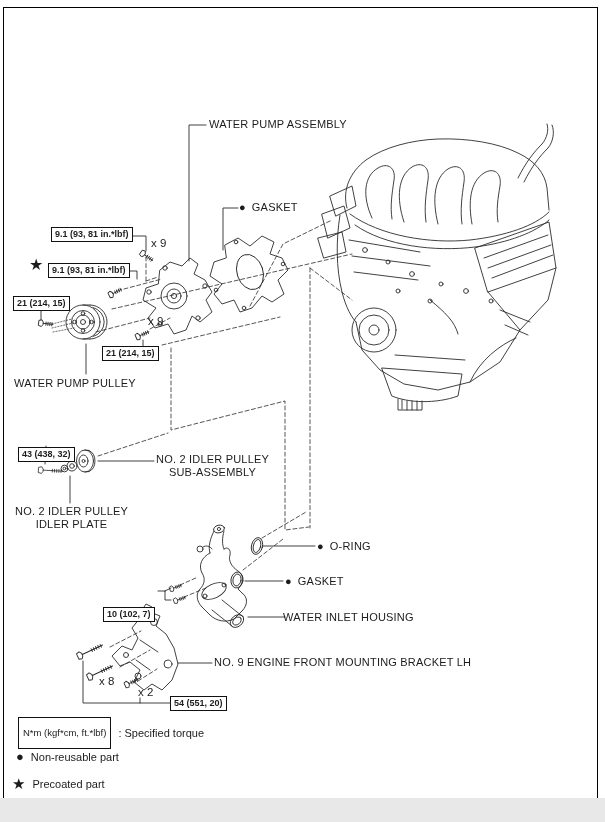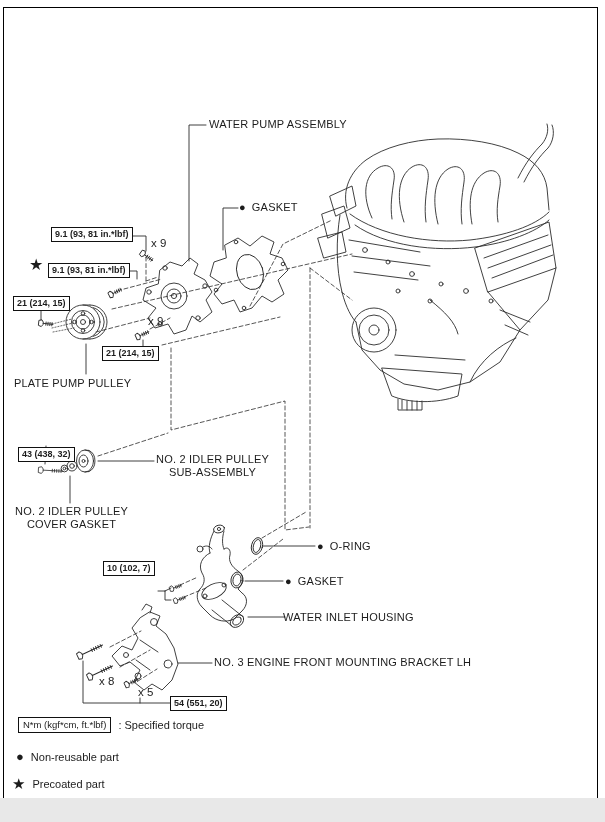--- a/index.html
+++ b/index.html
@@ -11,21 +11,21 @@
   .lbl{position:absolute;z-index:2;font-size:11px;letter-spacing:.2px;white-space:nowrap;
        line-height:12.5px;color:#1c1c1c;}
   .lbl .row{display:flex;align-items:center;gap:6px;}
   .bullet{font-size:11px;line-height:10px;}
   .tbox{position:absolute;z-index:2;border:1.3px solid #111;background:#fff;
         font-size:9px;font-weight:bold;padding:1px 3px;white-space:nowrap;line-height:11px;}
   .mult{position:absolute;z-index:2;font-size:11.5px;white-space:nowrap;}
   .star{position:absolute;z-index:2;font-size:16px;line-height:16px;}
   .legend-row{position:absolute;z-index:2;display:flex;align-items:center;gap:7px;font-size:11px;}
   .legend-row .tbox-inline{border:1.3px solid #111;background:#fff;font-size:9.5px;
-        padding:1px 4px;white-space:nowrap;line-height:12px;}
+        padding:9px 4px;white-space:nowrap;line-height:12px;}
   .legend-row .star-inline{font-size:15px;line-height:14px;}
   .code{position:absolute;z-index:2;right:9px;top:801px;font-size:6.5px;color:#4e5260;letter-spacing:.2px;}
 </style>
 </head>
 <body>
 
 <div class="page">
   <div class="frame"></div>
 
   <svg class="art" width="605" height="822" viewBox="0 0 605 822" fill="none" stroke="#2b2b2b" stroke-width="1" stroke-linecap="round" stroke-linejoin="round">
@@ -232,56 +232,56 @@
 
   <span class="star" style="left:29px;top:257px">★</span>
   <div class="tbox" style="left:48px;top:263px">9.1 (93, 81 in.*lbf)</div>
 
   <div class="tbox" style="left:13px;top:296px">21 (214, 15)</div>
 
   <div class="mult" style="left:148px;top:315px">x 9</div>
 
   <div class="tbox" style="left:102px;top:346px">21 (214, 15)</div>
 
-  <div class="lbl" style="left:14px;top:377px">PLATE PUMP PULLEY</div>
+  <div class="lbl" style="left:14px;top:377px">WATER PUMP PULLEY</div>
 
   <div class="tbox" style="left:18px;top:447px">43 (438, 32)</div>
 
   <div class="lbl" style="left:156px;top:453px">
     <span style="display:block">NO. 2 IDLER PULLEY</span>
     <span style="display:block">SUB-ASSEMBLY</span>
   </div>
 
   <div class="lbl" style="left:15px;top:505px">
     <span style="display:block">NO. 2 IDLER PULLEY</span>
-    <span style="display:block">COVER GASKET</span>
+    <span style="display:block">IDLER PLATE</span>
   </div>
 
   <div class="lbl" style="left:317px;top:540px">
     <span class="row">
       <span class="bullet">●</span>
       <span>O-RING</span>
     </span>
   </div>
 
   <div class="lbl" style="left:285px;top:575px">
     <span class="row">
       <span class="bullet">●</span>
       <span>GASKET</span>
     </span>
   </div>
 
-  <div class="tbox" style="left:103px;top:561px">10 (102, 7)</div>
+  <div class="tbox" style="left:103px;top:607px">10 (102, 7)</div>
 
   <div class="lbl" style="left:283px;top:611px">WATER INLET HOUSING</div>
 
-  <div class="lbl" style="left:214px;top:656px">NO. 3 ENGINE FRONT MOUNTING BRACKET LH</div>
+  <div class="lbl" style="left:214px;top:656px">NO. 9 ENGINE FRONT MOUNTING BRACKET LH</div>
 
   <div class="mult" style="left:99px;top:675px">x 8</div>
-  <div class="mult" style="left:138px;top:686px">x 5</div>
+  <div class="mult" style="left:138px;top:686px">x 2</div>
 
   <div class="tbox" style="left:170px;top:696px">54 (551, 20)</div>
 
   <div class="legend-row" style="left:18px;top:717px">
     <span class="tbox-inline">N*m (kgf*cm, ft.*lbf)</span>
     <span>: Specified torque</span>
   </div>
 
   <div class="legend-row" style="left:16px;top:751px">
     <span class="bullet" style="font-size:13px">●</span>

